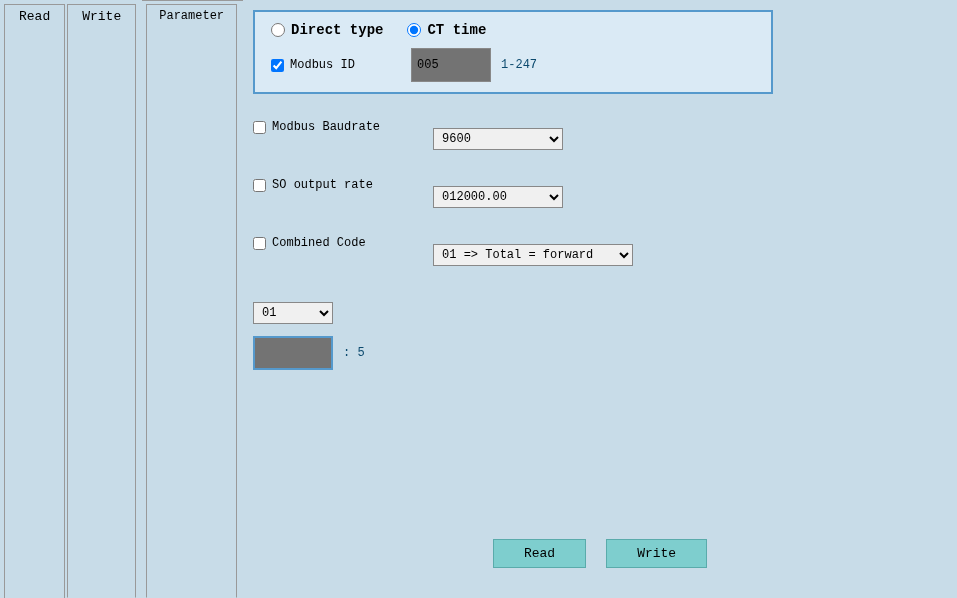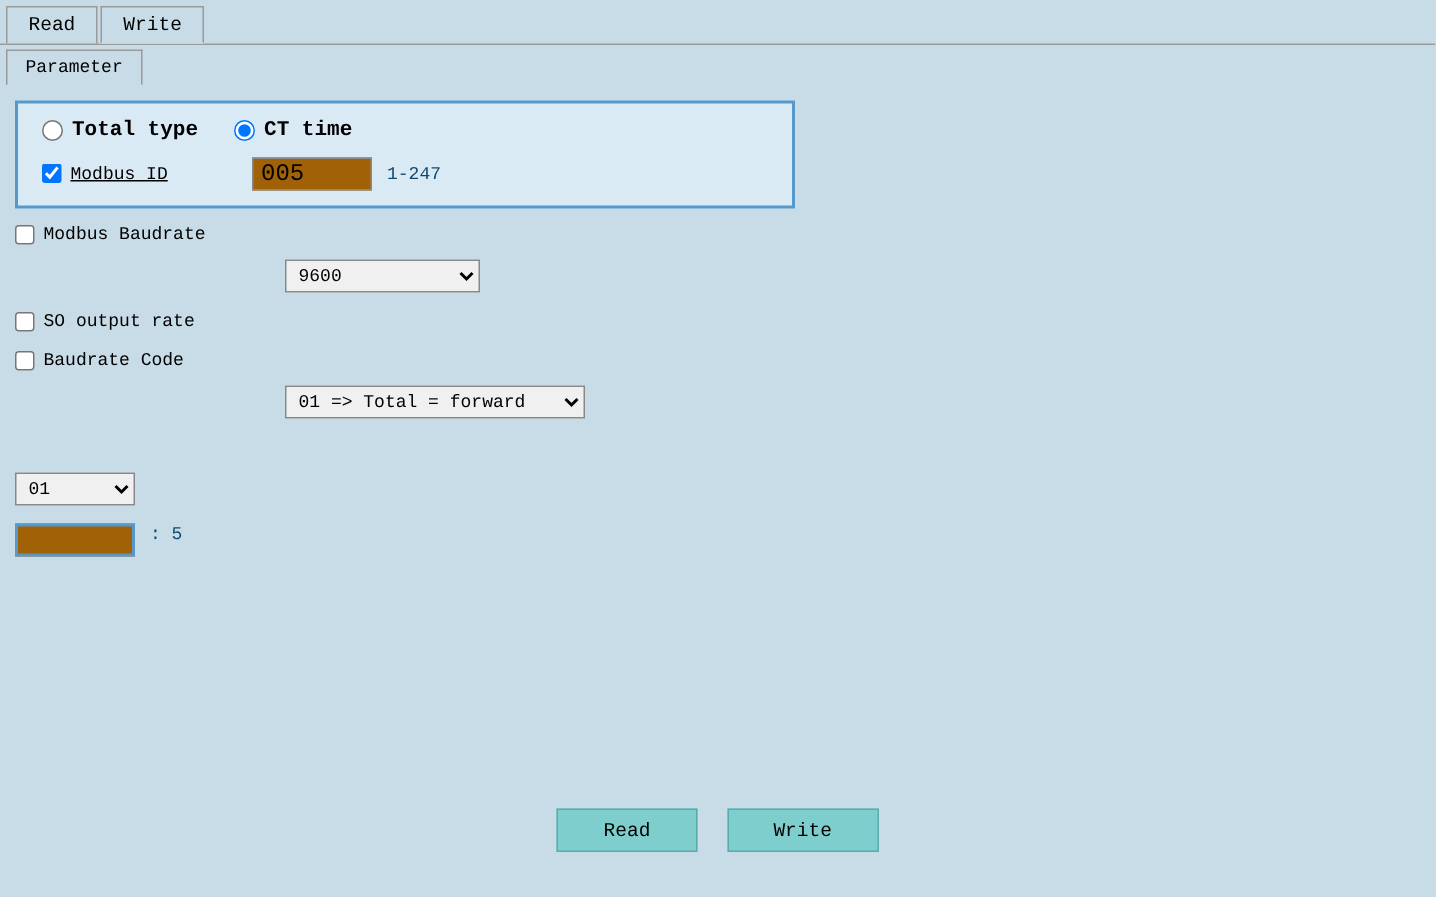--- a/index.html
+++ b/index.html
@@ -8,21 +8,21 @@
       background: #d0e4f0;
       width: 957px;
       height: 598px;
       overflow: hidden;
     }
     .main-container {
       width: 957px;
       height: 598px;
       background: #c8dce8;
       display: flex;
-      flex-direction: column;
+      flex-direction: row;
     }
     
     .tab-bar {
       display: flex;
       background: #c8dce8;
       padding: 4px 4px 0 4px;
     }
     .tab {
       padding: 4px 14px;
       font-size: 13px;
@@ -93,51 +93,51 @@
       height: 14px;
       cursor: pointer;
     }
     .modbus-row {
       display: flex;
       align-items: center;
       gap: 10px;
     }
     .checkbox-label {
       display: flex;
+      align-items: center;
       gap: 6px;
       font-size: 12px;
       cursor: pointer;
       min-width: 130px;
-      text-decoration: underline;
     }
     .checkbox-input {
       width: 13px;
       height: 13px;
       cursor: pointer;
     }
     .text-input {
       border: 1px solid #888;
-      background: #a16207;
+      background: #737373;
       padding: 2px 5px;
-      font-size: 16px;
+      font-size: 12px;
       font-family: 'Courier New', monospace;
       width: 80px;
-      height: 22px;
+      height: 34px;
     }
     .text-input.blue-border {
       border: 2px solid #5599cc;
     }
     .hint-text {
       font-size: 12px;
       color: #0c4a6e;
     }
     
     .param-row {
       display: flex;
-      align-items: flex-start;
+      align-items: center;
       gap: 10px;
       padding: 2px 0;
     }
     .param-label {
       display: flex;
       align-items: center;
       gap: 6px;
       font-size: 12px;
       min-width: 170px;
       cursor: pointer;
@@ -193,21 +193,21 @@
   <div class="sub-tab-bar">
     <div class="sub-tab">Parameter</div>
   </div>
 
   <div class="content-area">
 
     <div class="type-box">
       <div class="radio-row">
         <label class="radio-label">
           <input type="radio" class="radio-input" name="device_type" style="">
-          <span>Total type</span>
+          <span>Direct type</span>
         </label>
         <label class="radio-label">
           <input type="radio" class="radio-input" name="device_type" checked="" style="">
           <span>CT time</span>
         </label>
       </div>
       <div class="modbus-row">
         <label class="checkbox-label">
           <input type="checkbox" class="checkbox-input" checked="" style="">
           <span>Modbus ID</span>
@@ -229,26 +229,31 @@
         <option>57600</option>
         <option>115200</option>
       </select>
     </div>
 
     <div class="param-row">
       <label class="param-label">
         <input type="checkbox" class="checkbox-input" style="">
         <span>SO output rate</span>
       </label>
+      <select class="select-input select-medium">
+        <option>012000.00</option>
+        <option>006000.00</option>
+        <option>001000.00</option>
+      </select>
     </div>
 
     <div class="param-row">
       <label class="param-label">
         <input type="checkbox" class="checkbox-input" style="">
-        <span>Baudrate Code</span>
+        <span>Combined Code</span>
       </label>
       <select class="select-input select-wide">
         <option>01 =&gt; Total = forward</option>
         <option>02 =&gt; Total = reverse</option>
         <option>03 =&gt; Total = sum</option>
       </select>
     </div>
 
     <div class="param-row">
       <select class="select-input select-small">

